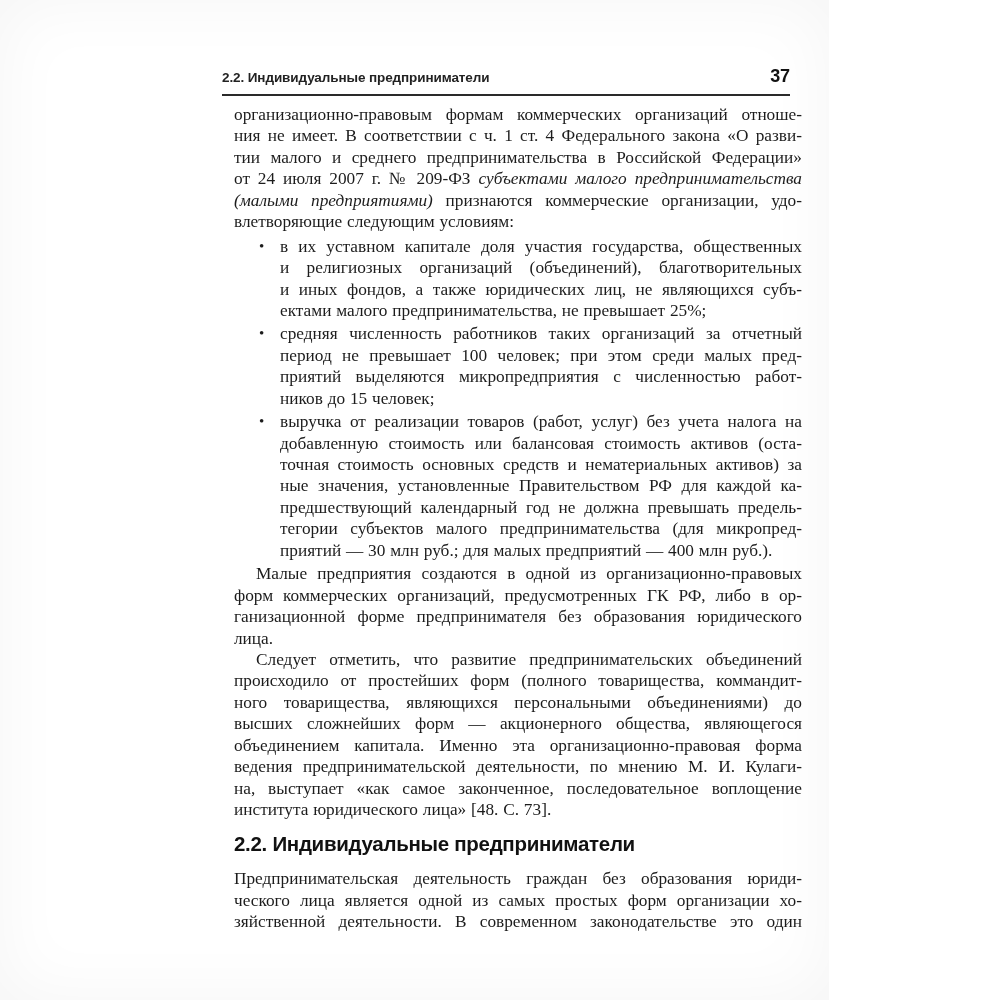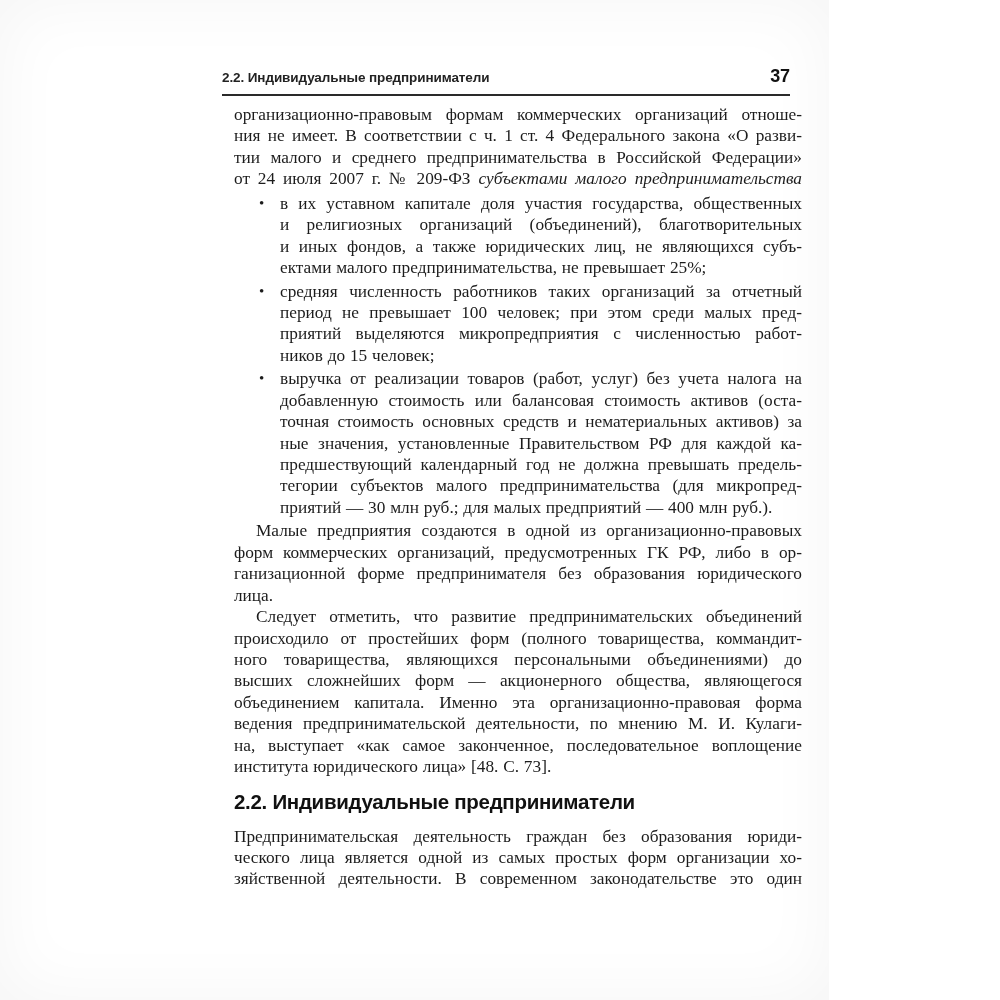--- a/index.html
+++ b/index.html
@@ -71,20 +71,22 @@
   <div class="running-header">
     <span class="running-title">2.2. Индивидуальные предприниматели</span>
     <span class="page-number">37</span>
   </div>
   <div class="content">
       <div class="para">
         <div class="line">организационно-правовым формам коммерческих организаций отноше-</div>
         <div class="line">ния не имеет. В соответствии с ч. 1 ст. 4 Федерального закона «О разви-</div>
         <div class="line">тии малого и среднего предпринимательства в Российской Федерации»</div>
         <div class="line"><span>от 24 июля 2007 г. № 209-ФЗ </span><em>субъектами малого предпринимательства</em></div>
+        <div class="line"><em>(малыми предприятиями)</em><span> признаются коммерческие организации, удо-</span></div>
+        <div class="line last">влетворяющие следующим условиям:</div>
       </div>
       <div class="bullets">
         <div class="bullet">
           <span class="marker">•</span>
           <div class="btext">
             <div class="line">в их уставном капитале доля участия государства, общественных</div>
             <div class="line">и религиозных организаций (объединений), благотворительных</div>
             <div class="line">и иных фондов, а также юридических лиц, не являющихся субъ-</div>
             <div class="line last">ектами малого предпринимательства, не превышает 25%;</div>
           </div>

